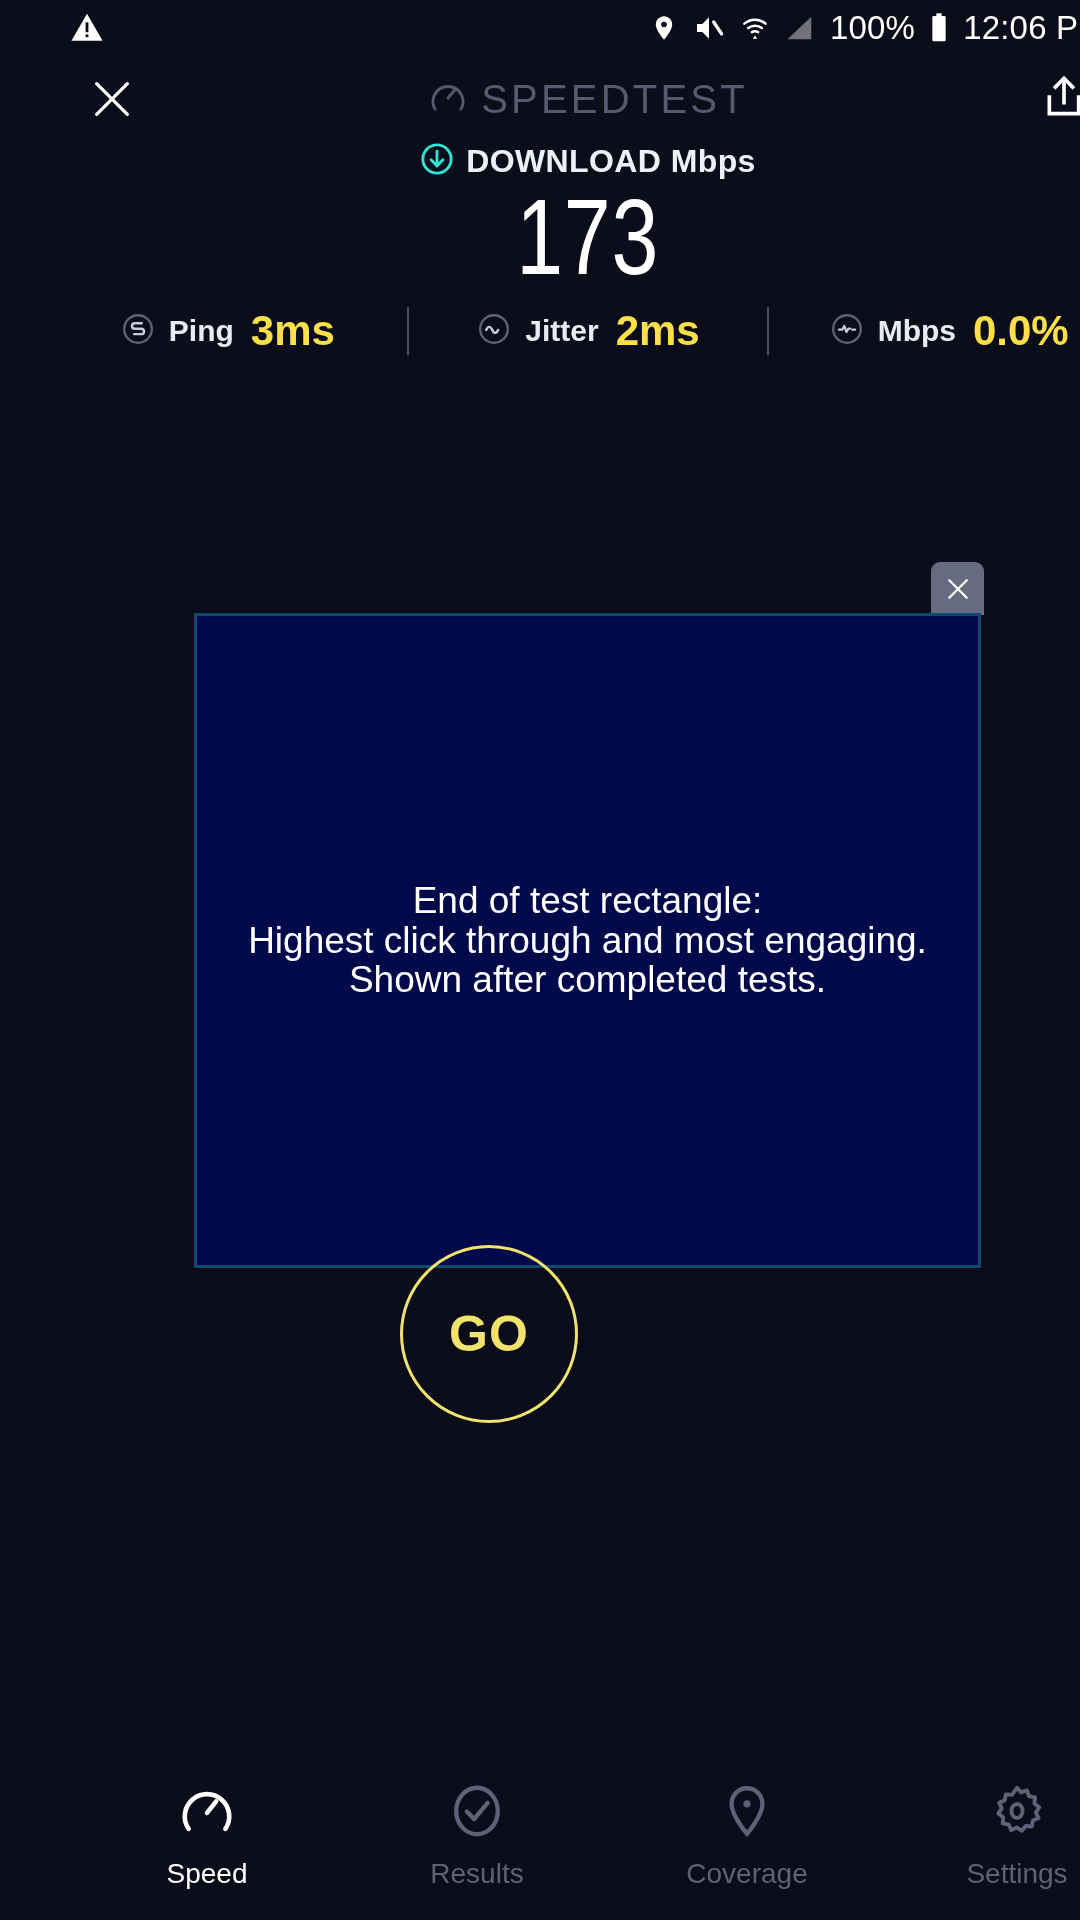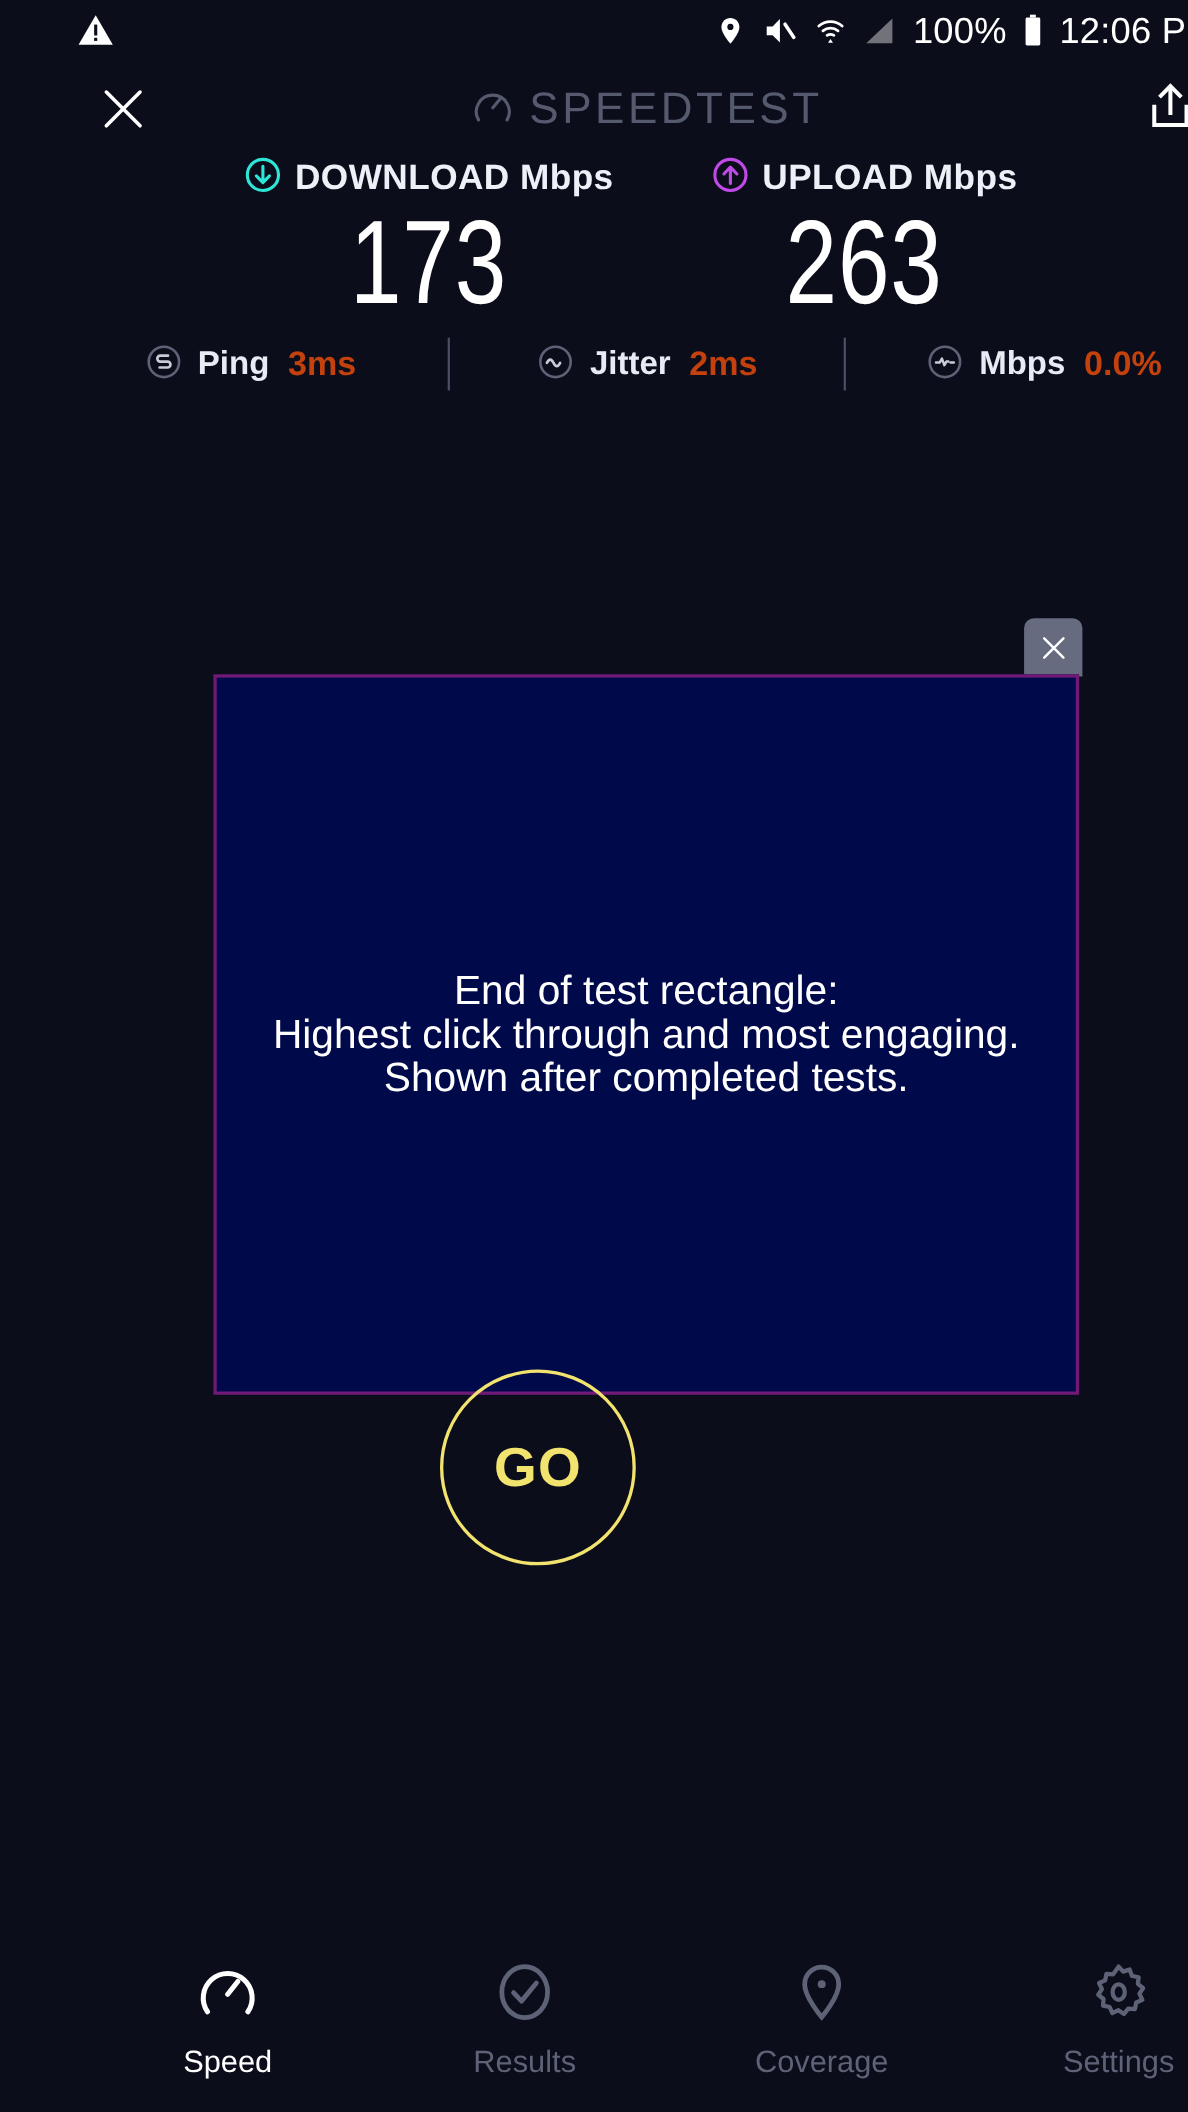--- a/index.html
+++ b/index.html
@@ -76,29 +76,29 @@
   
   .pjl {
     position: absolute; top: 302px; left: 0; width: 1080px; height: 58px;
     display: flex; align-items: center;
   }
   .pjl-item {
     display: flex; align-items: center; gap: 13px;
     flex: 1; justify-content: center;
   }
   .pjl-name { font-size: 30px; font-weight: 700; color: #e9ebf4; }
-  .pjl-val  { font-size: 31px; font-weight: 700; color: #c2410c; margin-left: 4px; }
+  .pjl-val  { font-size: 42px; font-weight: 700; color: #fde047; margin-left: 4px; }
   .pjl-div { width: 2px; height: 48px; background: #4a4f63; }
 
   
   .ad-wrap { position: absolute; left: 146px; top: 613px; }
   .ad-rect {
     width: 787px; height: 655px;
     background: #000a4b;
-    border: 3px solid #701a75;
+    border: 3px solid #0c4a6e;
     display: flex; align-items: center; justify-content: center;
   }
   .ad-text {
     color: #ffffff; font-size: 37px; line-height: 1.08;
     text-align: center; font-weight: 400;
     white-space: pre-line;
   }
   .ad-close {
     position: absolute; left: 883px; top: 562px;
     width: 53px; height: 53px;
@@ -223,32 +223,20 @@
             <svg width="34" height="34" viewBox="0 0 24 24">
               <circle cx="12" cy="12" r="10" stroke="#2ee6d6" stroke-width="2" fill="none"></circle>
               <path d="M12 6.5 V16.5 M7.8 12.6 L12 17 L16.2 12.6" stroke="#2ee6d6" stroke-width="2" fill="none" stroke-linecap="round" stroke-linejoin="round"></path>
             </svg>
           </span>
           <span class="res-label"><span>DOWNLOAD</span> <span class="unit">Mbps</span></span>
         </div>
         <div class="res-value">173</div>
       </div>
 
-      <div class="res-col">
-        <div class="res-label-row">
-          <span>
-            <svg width="34" height="34" viewBox="0 0 24 24">
-              <circle cx="12" cy="12" r="10" stroke="#c04ae8" stroke-width="2" fill="none"></circle>
-              <path d="M12 17.5 V7.5 M7.8 11.4 L12 7 L16.2 11.4" stroke="#c04ae8" stroke-width="2" fill="none" stroke-linecap="round" stroke-linejoin="round"></path>
-            </svg>
-          </span>
-          <span class="res-label"><span>UPLOAD</span> <span class="unit">Mbps</span></span>
-        </div>
-        <div class="res-value">263</div>
-      </div>
 
     </div>
   </div>
 
   <div class="pjl">
 
     <div class="pjl-item">
       <span>
         <svg width="36" height="36" viewBox="0 0 24 24">
           <circle cx="12" cy="12" r="9.2" stroke="#5d6277" stroke-width="1.6" fill="none"></circle>

